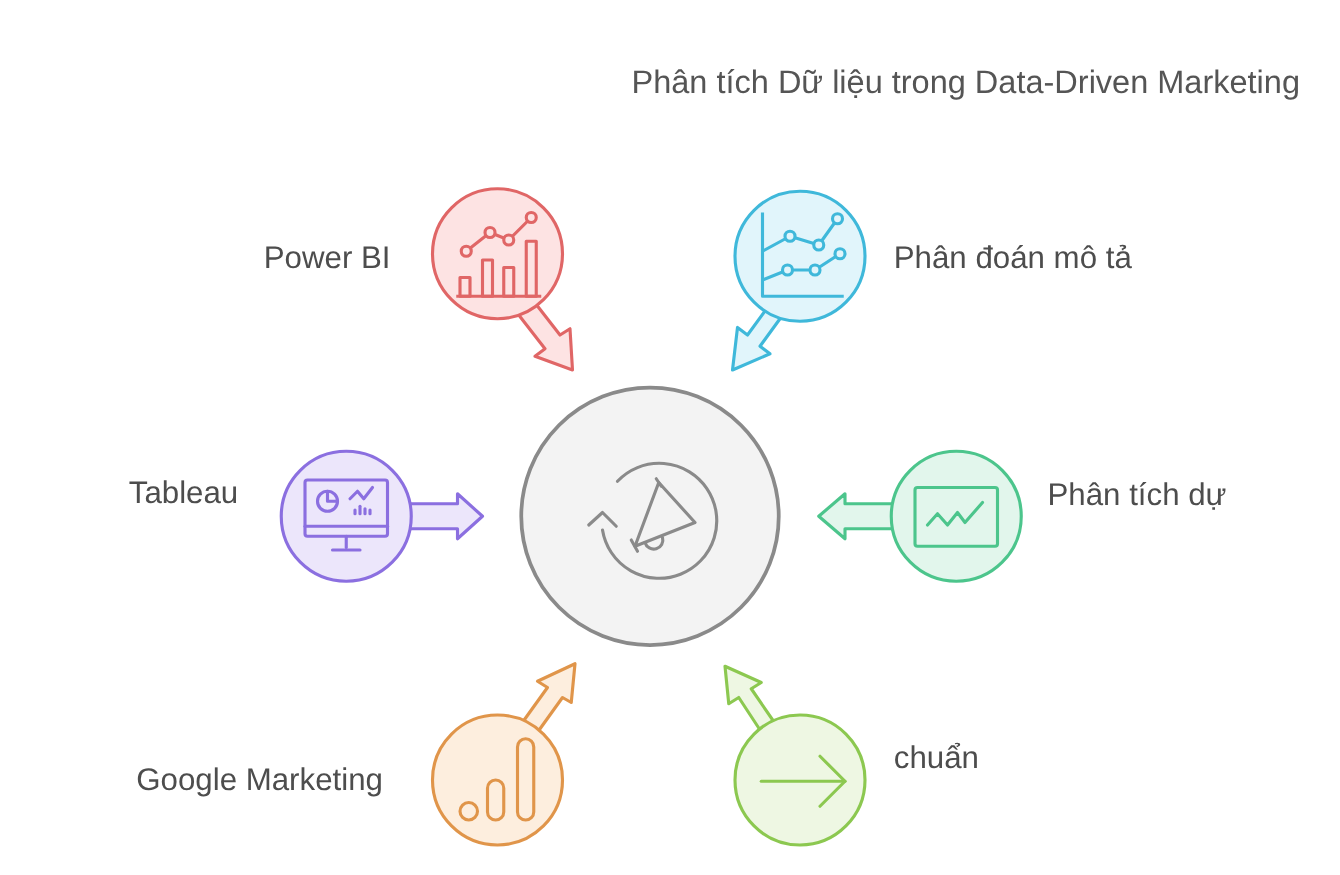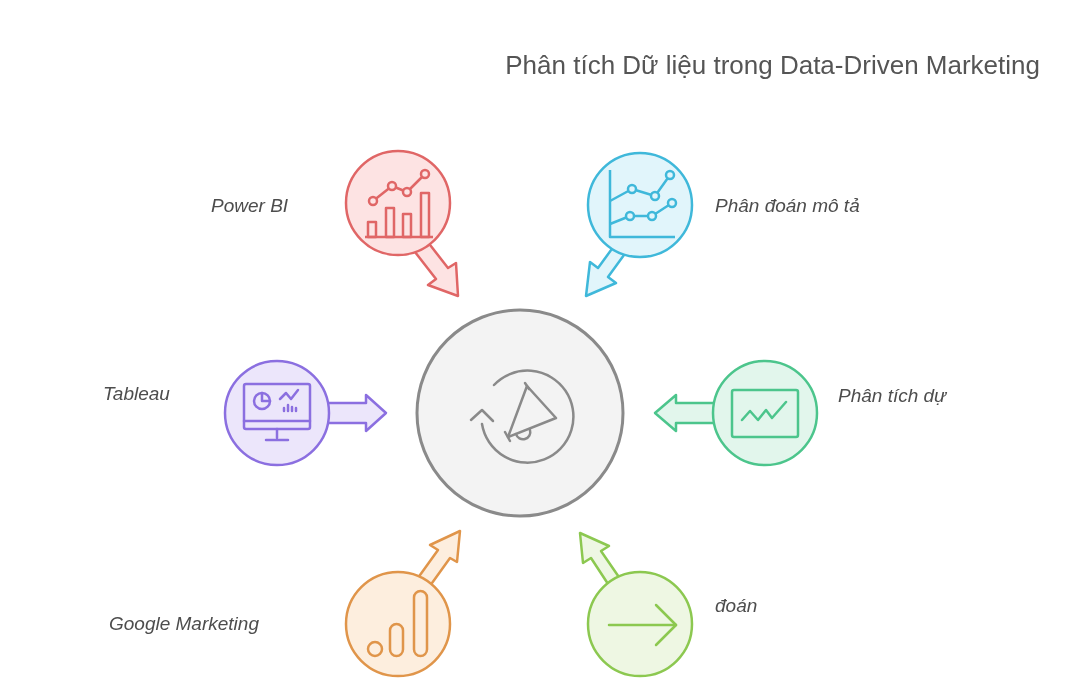--- a/index.html
+++ b/index.html
@@ -1,21 +1,21 @@
 <!DOCTYPE html>
 <html><head>
 <meta charset="utf-8">
 <style>
   html, body { margin: 0; padding: 0; background: #ffffff; }
   body { width: 1072px; height: 700px; position: relative; overflow: hidden;
          font-family: "Liberation Sans", "DejaVu Sans", sans-serif; color: #4a4a4a; }
   .title { position: absolute; left: 0; top: 50px; width: 1040px; text-align: right;
            font-size: 26px; color: #555555; }
   svg.diagram { position: absolute; left: 0; top: 0; }
-  .label { position: absolute; font-size: 19px; color: #4d4d4d; line-height: 34px; font-style: italic; }
+  .label { position: absolute; font-size: 25px; color: #4d4d4d; line-height: 34px; }
 </style>
 </head>
 <body>
 
 <div class="title">Phân tích Dữ liệu trong Data-Driven Marketing</div>
 
 <svg class="diagram" width="1072" height="700" viewBox="0 0 1072 700">
 
   <g>
     <circle cx="520" cy="413" r="103" fill="#f3f3f3" stroke="#8a8a8a" stroke-width="3"></circle>
@@ -110,14 +110,14 @@
 </svg>
 
 <div class="label" style="left:211px; top:189px;">Power BI</div>
 <div class="label" style="left:715px; top:189px;">Phân đoán mô tả</div>
 <div class="label" style="left:103px; top:377px;">Tableau</div>
 <div class="label" style="left:838px; top:379px;">
   <div>Phân tích dự</div>
 </div>
 <div class="label" style="left:109px; top:607px;">Google Marketing</div>
 <div class="label" style="left:715px; top:589px;">
-  <div>đoán</div>
+  <div>chuẩn</div>
 </div>
 
 </body></html>

